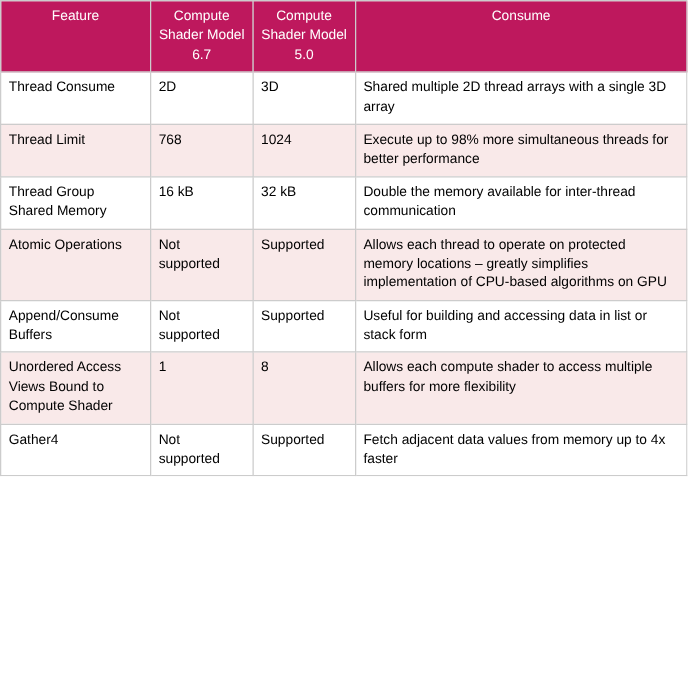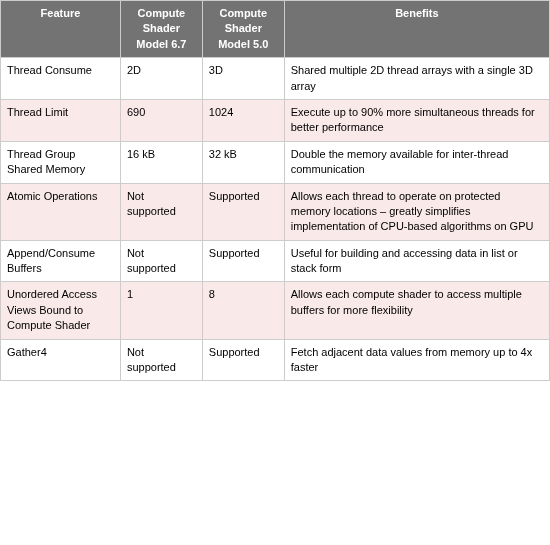--- a/index.html
+++ b/index.html
@@ -13,23 +13,23 @@
       width: 550px;
       border-collapse: collapse;
     }
     th, td {
       border: 1px solid #ccc;
       padding: 5px 6px;
       vertical-align: top;
       line-height: 1.4;
     }
     thead tr th {
-      background-color: #737373;
+      background-color: #be185d;
       color: #fff;
-      font-weight: bold;
+      font-weight: normal;
       font-size: 11px;
     }
     tbody tr:nth-child(even) {
       background-color: #f9e9e9;
     }
     tbody tr:nth-child(odd) {
       background-color: #ffffff;
     }
     .col-feature { width: 120px; }
     .col-cs4 { width: 82px; }
@@ -41,35 +41,35 @@
   </style>
 </head>
 <body>
 
 <table>
   <thead>
     <tr>
       <th class="col-feature">Feature</th>
       <th class="col-cs4">Compute Shader Model 6.7</th>
       <th class="col-cs5">Compute Shader Model 5.0</th>
-      <th class="col-benefits">Benefits</th>
+      <th class="col-benefits">Consume</th>
     </tr>
   </thead>
   <tbody id="table-body">
   <tr>
         <td class="col-feature feature-cell">Thread Consume</td>
         <td class="col-cs4">2D</td>
         <td class="col-cs5">3D</td>
         <td class="col-benefits">Shared multiple 2D thread arrays with a single 3D array</td>
       </tr>
       <tr>
         <td class="col-feature feature-cell">Thread Limit</td>
-        <td class="col-cs4">690</td>
+        <td class="col-cs4">768</td>
         <td class="col-cs5">1024</td>
-        <td class="col-benefits">Execute up to 90% more simultaneous threads for better performance</td>
+        <td class="col-benefits">Execute up to 98% more simultaneous threads for better performance</td>
       </tr>
       <tr>
         <td class="col-feature feature-cell">Thread Group Shared Memory</td>
         <td class="col-cs4">16 kB</td>
         <td class="col-cs5">32 kB</td>
         <td class="col-benefits">Double the memory available for inter-thread communication</td>
       </tr>
       <tr>
         <td class="col-feature feature-cell">Atomic Operations</td>
         <td class="col-cs4">Not supported</td>

